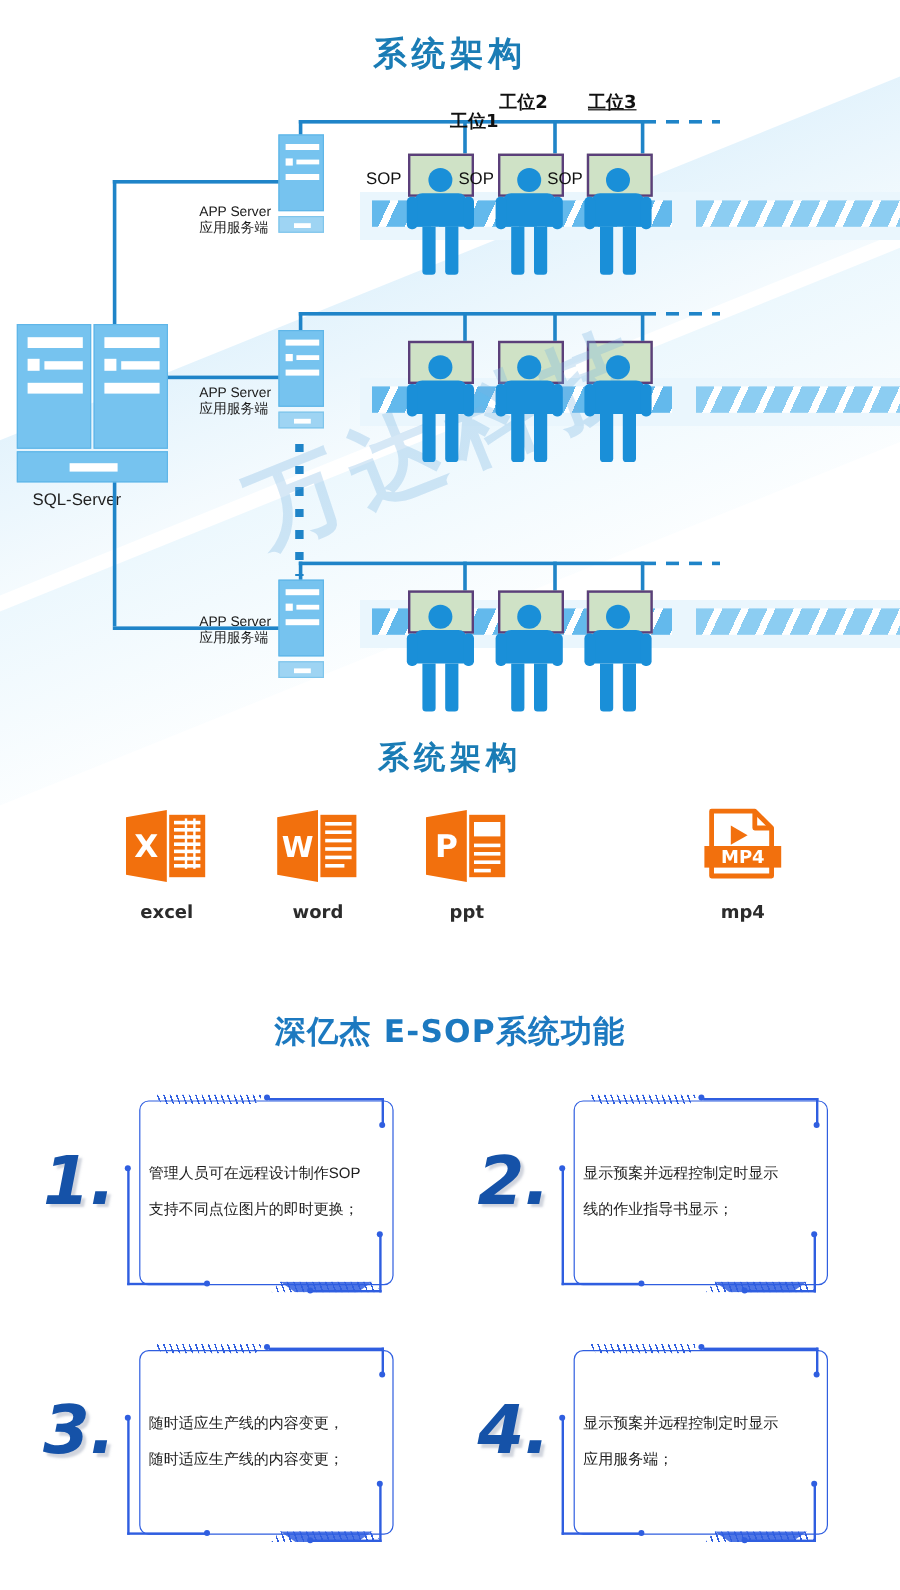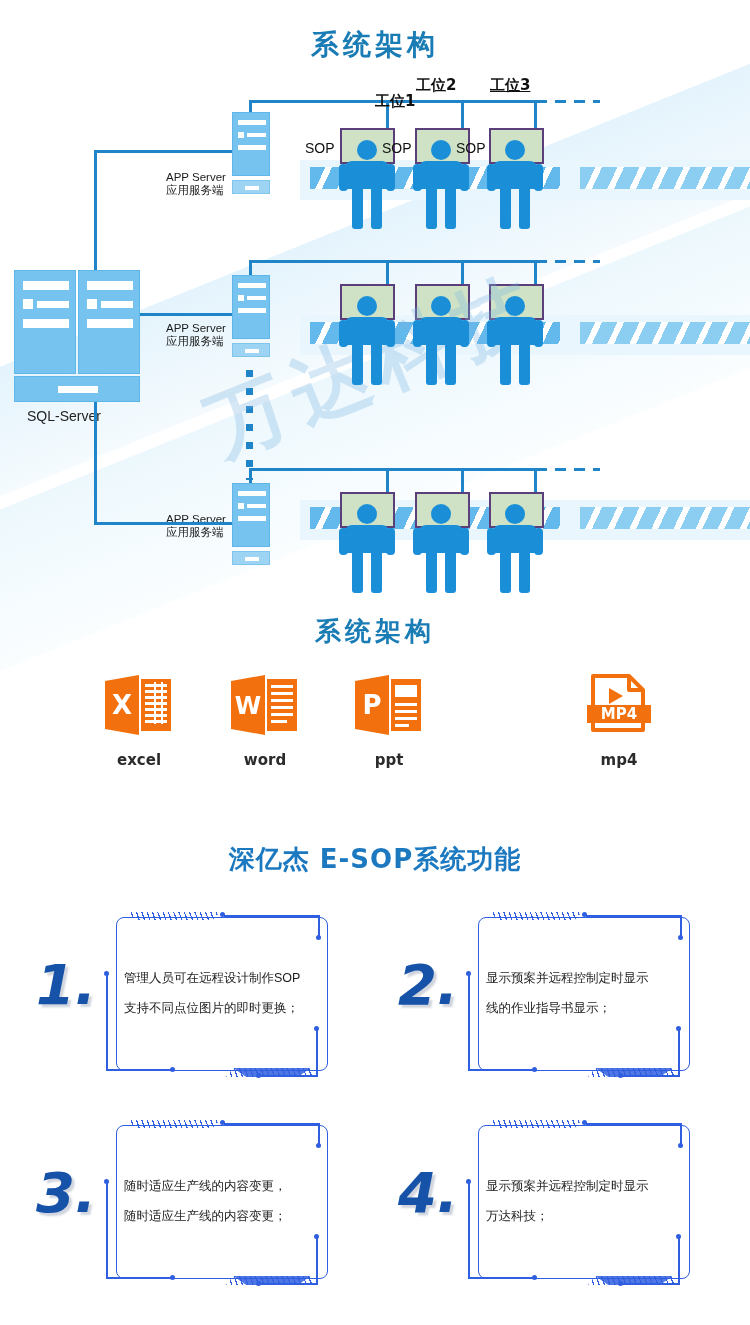--- a/index.html
+++ b/index.html
@@ -567,17 +567,17 @@
       <div class="deco" style="left:0; top:160px; width:66px; height:1.6px;"></div>
       <div class="dot" style="left:-2px; top:62px;"></div>
       <div class="dot" style="left:64px; top:158px;"></div>
       <div class="deco" style="left:210px; top:120px; width:1.6px; height:48px;"></div>
       <div class="deco" style="left:152px; top:166px; width:60px; height:1.6px;"></div>
       <div class="dot" style="left:208px; top:117px;"></div>
       <div class="dot" style="left:150px; top:164px;"></div>
     </div>
     <div class="ctext">
       <div>显示预案并远程控制定时显示</div>
-      <div>万达科技；</div>
+      <div>应用服务端；</div>
     </div>
   </div>
 
 </div>
 
 </body></html>

